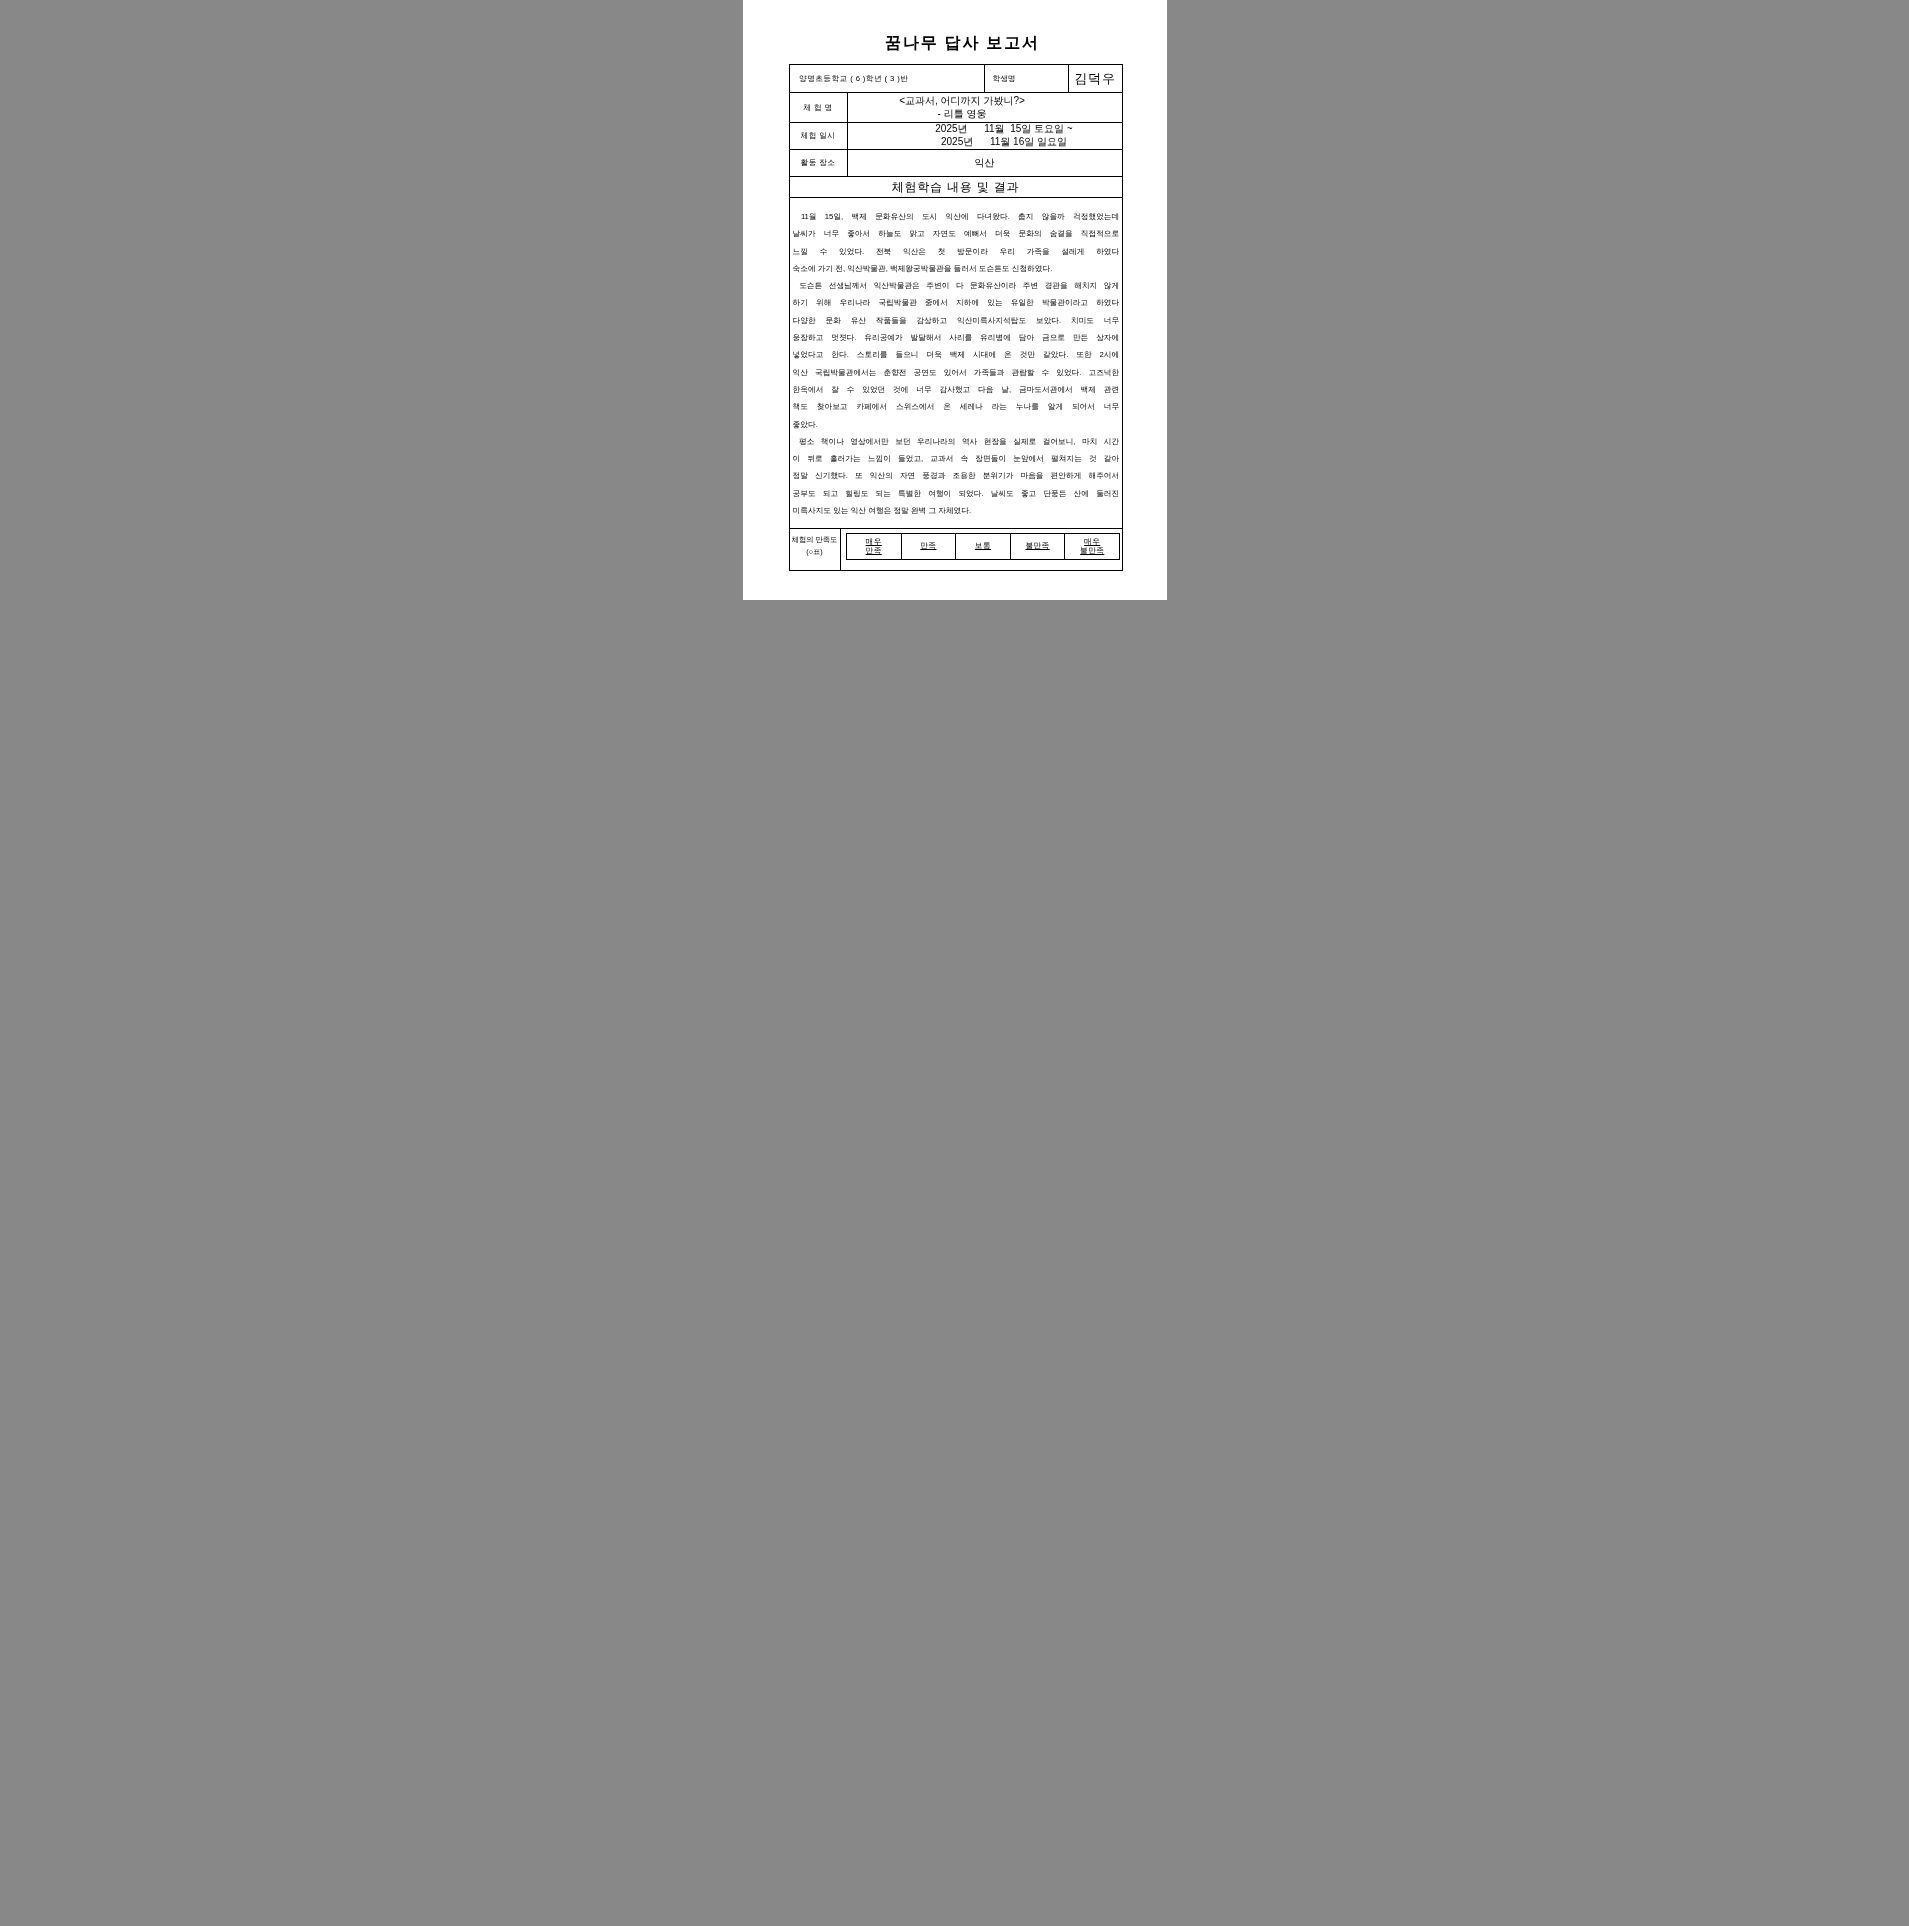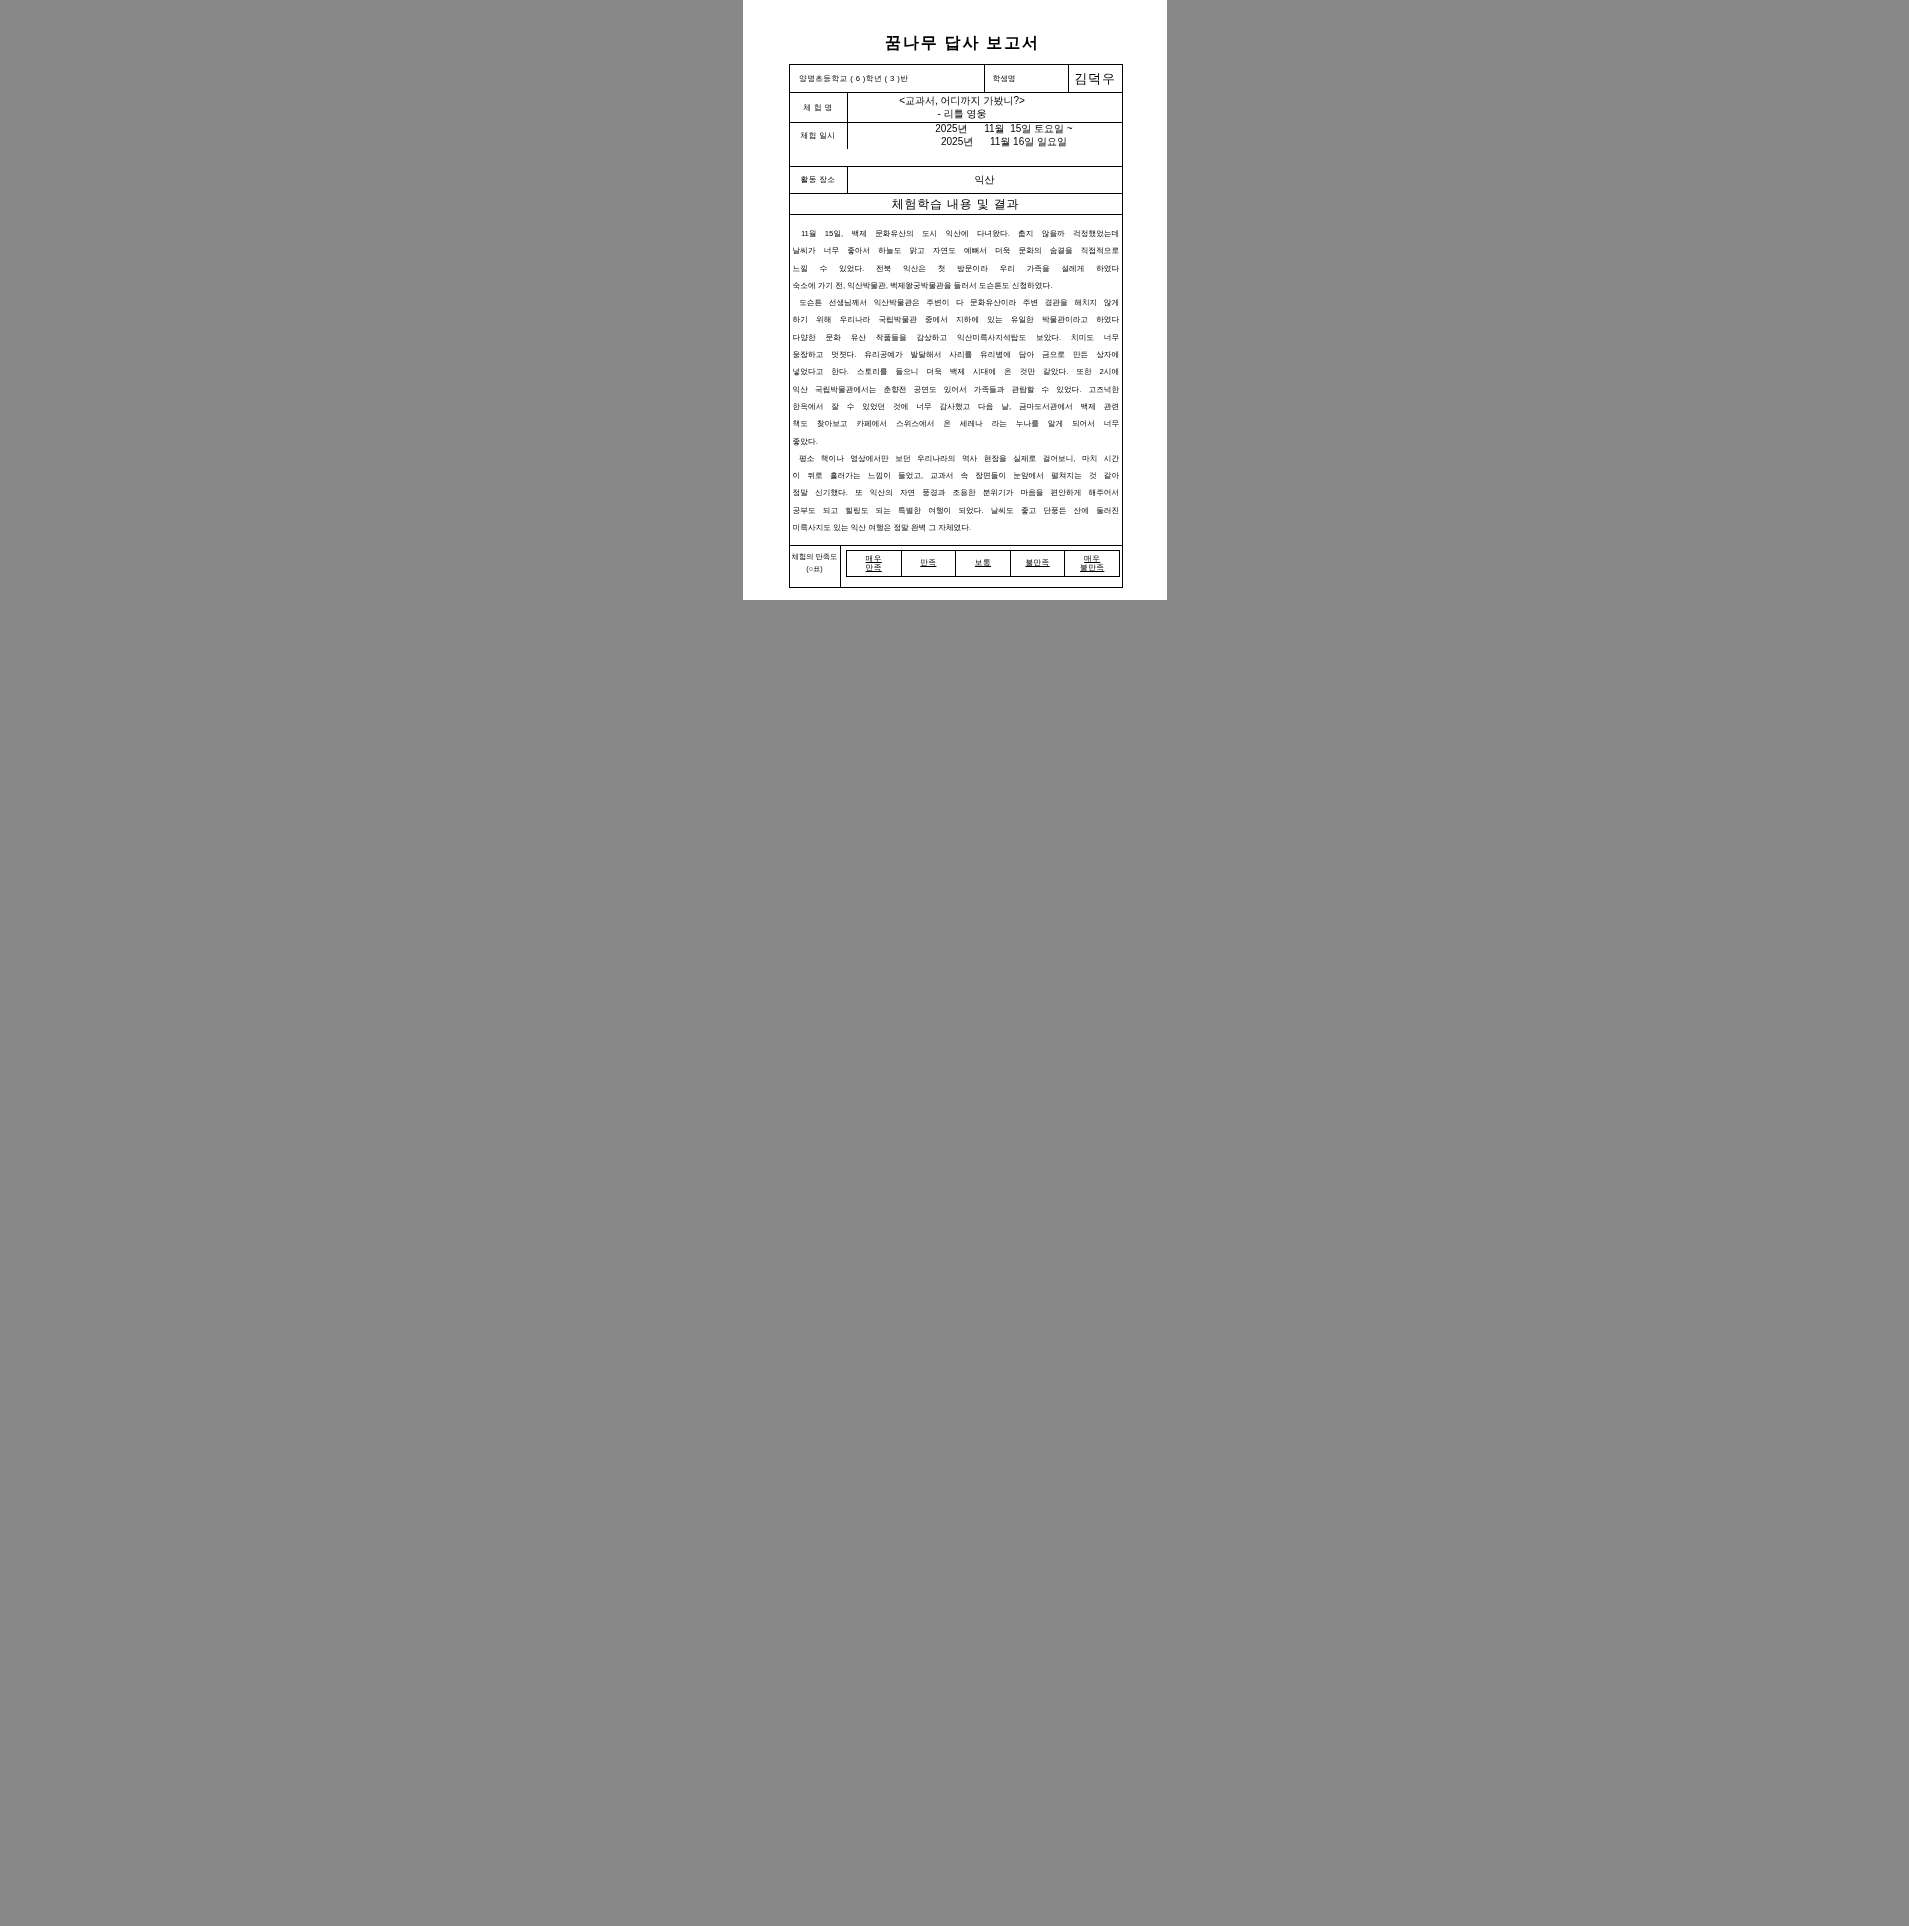--- a/index.html
+++ b/index.html
@@ -26,21 +26,21 @@
   .r1 { height:27px; }
   .school-cell { flex:0 0 194px; display:flex; align-items:center; padding-left:9.6px; font-size:7.7px; letter-spacing:0.4px; }
   .stulabel-cell { flex:0 0 40px; display:flex; align-items:center; justify-content:center; font-size:7.7px; }
   .stuname-cell { flex:1; display:flex; align-items:center; justify-content:center; font-size:13px; letter-spacing:0.8px;margin-left:44px; }
 
   
   .labelcol { flex:0 0 57px; display:flex; align-items:center; justify-content:center; font-size:7.7px; letter-spacing:0.4px; }
   .valuecol { flex:1; display:flex; flex-direction:column; justify-content:center; text-align:center; font-size:10px; }
   .r2 { height:30px; }
   .r3 { height:27px; }
-  .r4 { height:27px;margin-top:17px; }
+  .r4 { height:27px; }
   .r2 .valuecol { padding-right:45px; line-height:12.7px; }
   .r3 .valuecol { padding-left:39px; line-height:12.7px; white-space:pre-wrap; }
 
   
   .r5 { height:21px; }
   .header-cell { flex:1; display:flex; align-items:center; justify-content:center; font-size:12px; letter-spacing:0.8px; }
 
   
   .r6 { height:331px; }
   .essay-cell { flex:1; padding:10px 2.3px 0 3.1px; overflow:hidden; }

